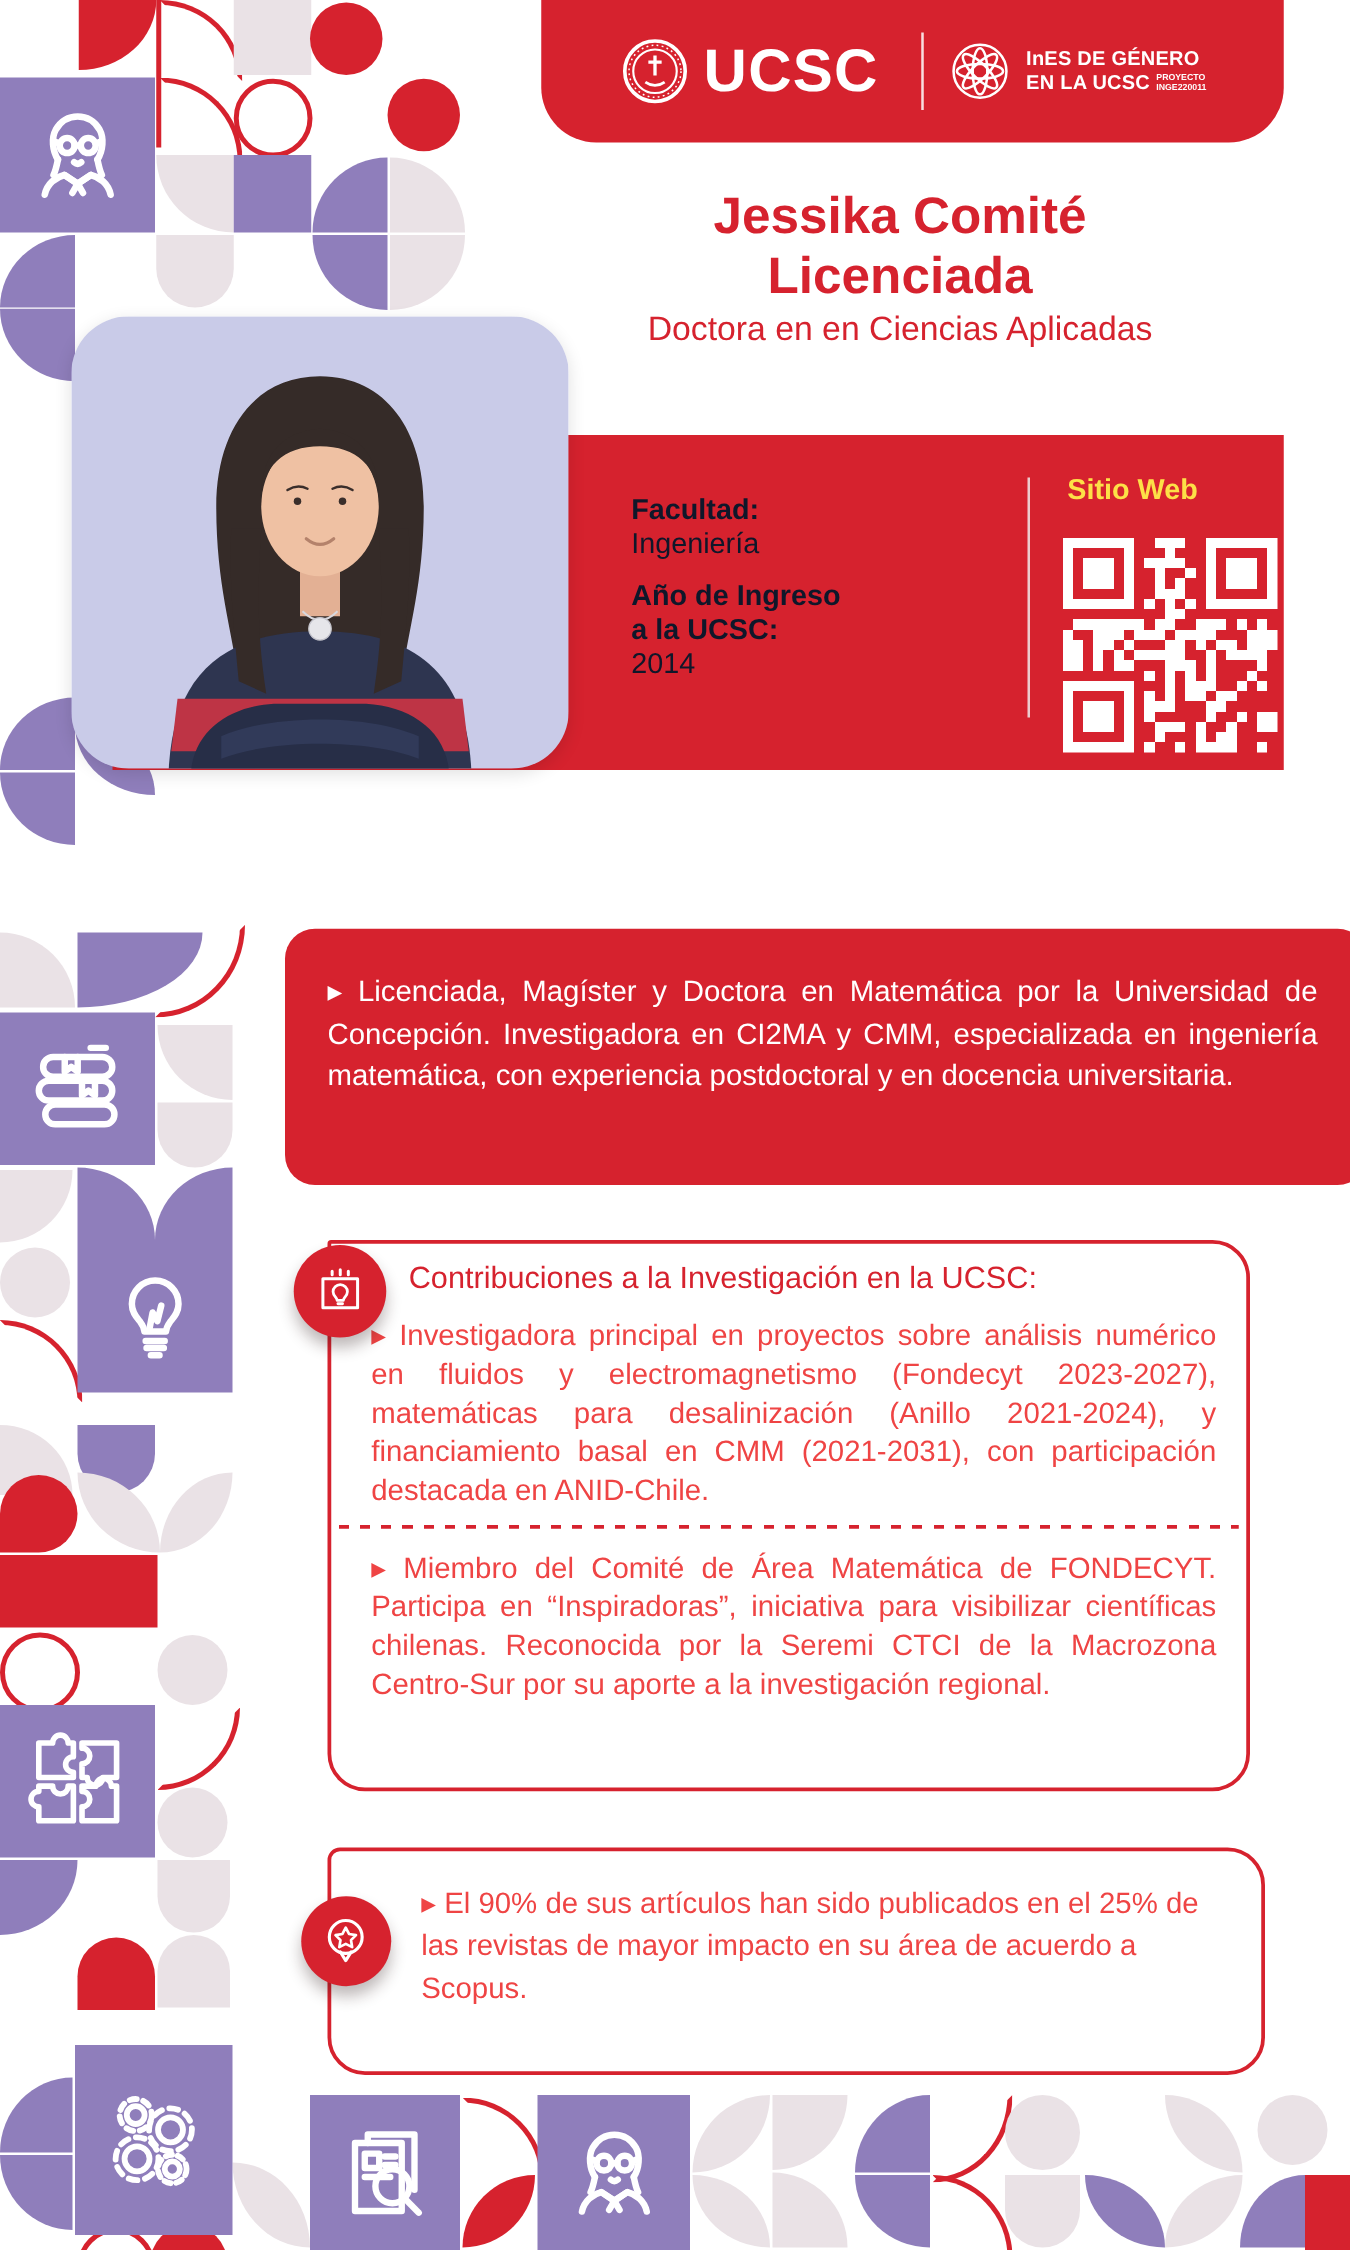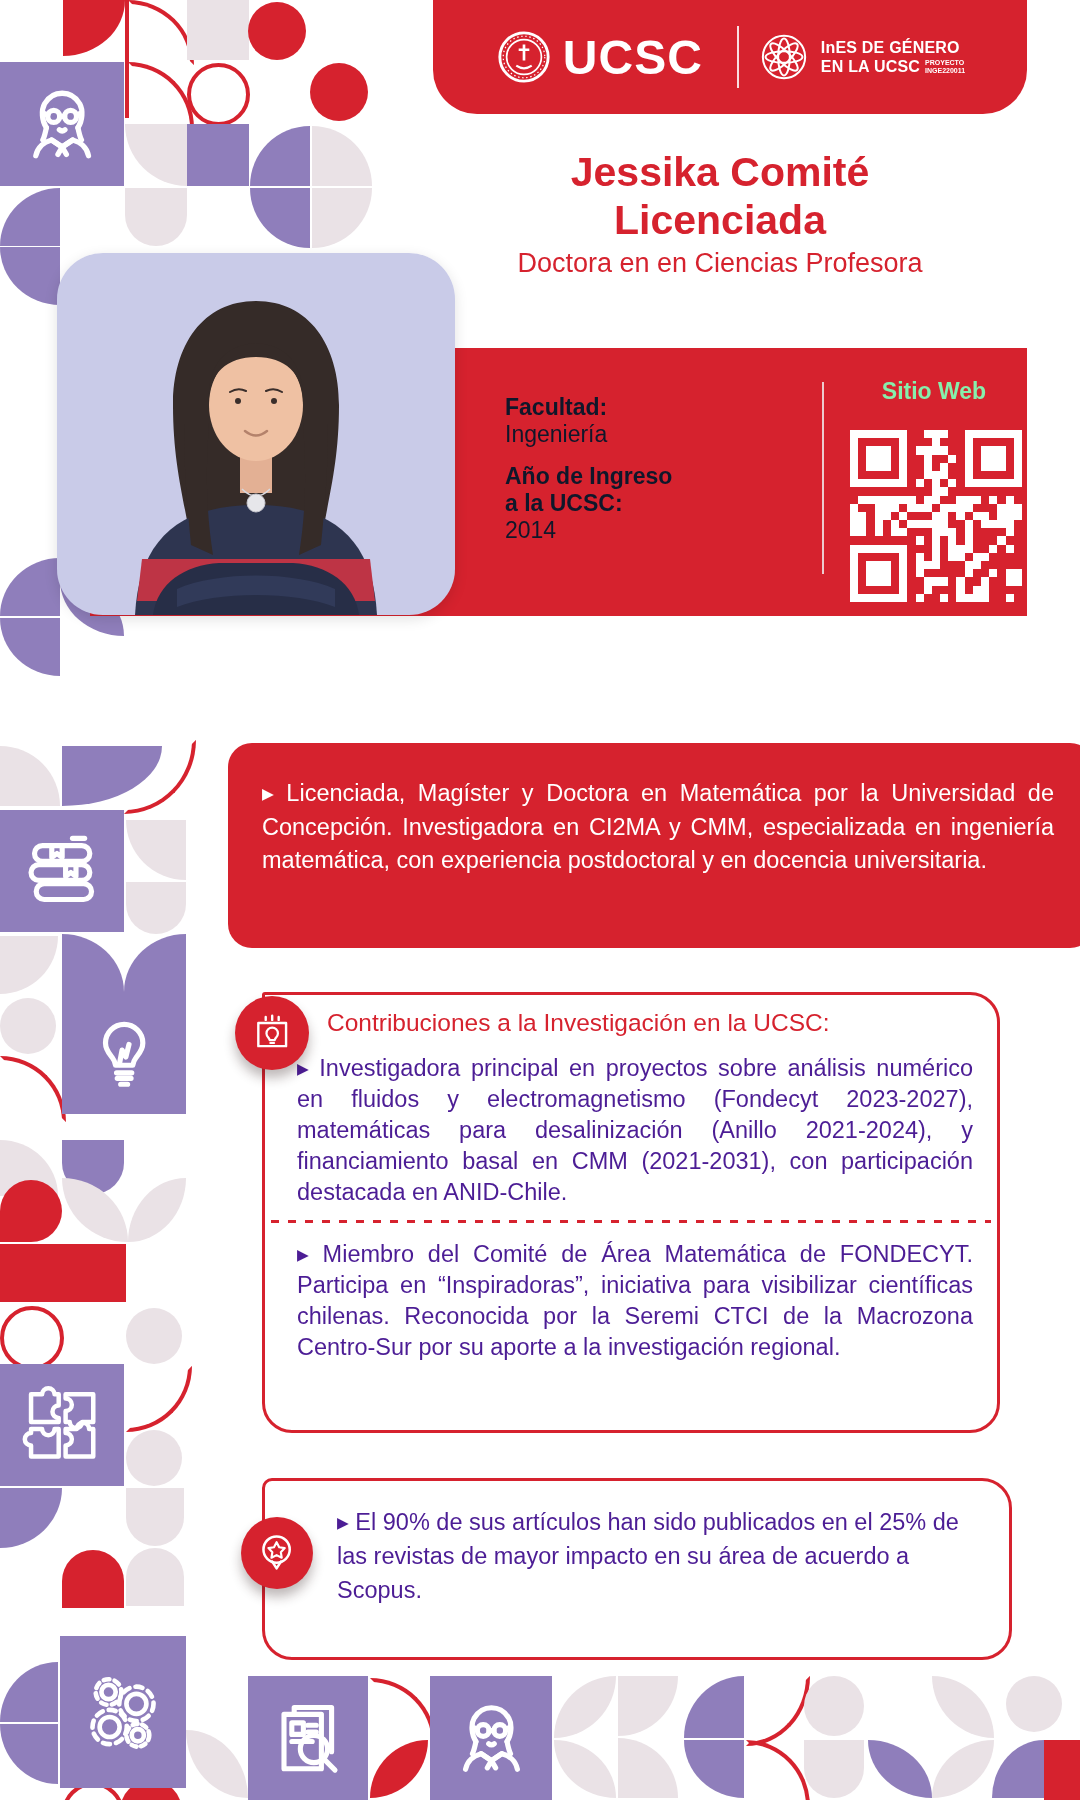--- a/index.html
+++ b/index.html
@@ -42,36 +42,36 @@
         font-size:41px;font-weight:800;line-height:48px;z-index:2}
   .degree{position:absolute;left:415px;top:248px;width:610px;text-align:center;color:#D6222E;
           font-size:27px;z-index:2}
   
   .info-band{position:absolute;left:90px;top:348px;width:937px;height:268px;background:#D6222E;z-index:2}
   .fields{position:absolute;left:415px;top:46px;width:320px;color:#0f172a}
   .field{margin-bottom:15px}
   .f-label{font-size:23px;font-weight:800;line-height:27px}
   .f-value{font-size:23px;font-weight:400;line-height:27px}
   .band-divider{position:absolute;left:732px;top:34px;width:2px;height:192px;background:#EDCBCE}
-  .web-label{position:absolute;left:758px;top:30px;width:172px;text-align:center;color:#86efac;
+  .web-label{position:absolute;left:730px;top:30px;width:172px;text-align:center;color:#fde047;
              font-size:23px;font-weight:800}
   .qr{position:absolute;left:760px;top:82px;width:172px;height:172px}
   .photo-card{position:absolute;left:57px;top:253px;width:398px;height:362px;border-radius:46px;
               overflow:hidden;z-index:3;box-shadow:0 4px 14px rgba(0,0,0,.12)}
   .photo-card svg{display:block;width:100%;height:100%}
   
   .bio-box{position:absolute;left:228px;top:743px;width:866px;height:205px;background:#D6222E;
            border-radius:24px;z-index:2}
   .bio-text{margin:0;padding:34px 40px 0 34px;color:#fff;font-size:23.5px;line-height:33.5px;
             text-align:justify}
   
   .contrib-box{position:absolute;left:262px;top:992px;width:738px;height:441px;
                border:3px solid #D6222E;border-radius:3px 30px 30px 30px;box-sizing:border-box;z-index:2}
   .contrib-title{margin:14px 24px 0 62px;color:#D6222E;font-size:24.5px;font-weight:400}
-  .body-text{margin:16px 24px 0 32px;color:#4c1d95;font-size:23.5px;line-height:31px;
+  .body-text{margin:16px 24px 0 32px;color:#ef4444;font-size:23.5px;line-height:31px;
              text-align:justify}
   .dashed{height:3px;margin:12px 6px 0 6px;
           background:repeating-linear-gradient(90deg,#D6222E 0 8px,transparent 8px 17px)}
   .scopus-box{position:absolute;left:262px;top:1478px;width:750px;height:182px;
               border:3px solid #D6222E;border-radius:10px 30px 30px 30px;box-sizing:border-box;z-index:2}
   .scopus-box .body-text{margin:24px 30px 0 72px;text-align:left;line-height:34px}
   .badge{position:absolute;border-radius:50%;background:#D6222E;display:flex;align-items:center;
          justify-content:center;z-index:4;box-shadow:0 8px 12px rgba(40,20,20,.3)}
   .badge svg{width:60%;height:60%;stroke:#fff;fill:none;stroke-width:1.5;
              stroke-linecap:round;stroke-linejoin:round}
@@ -255,21 +255,21 @@
           <span>INGE220011</span>
         </span>
       </div>
     </div>
   </div>
 
   <div class="name">
     <div>Jessika Comité</div>
     <div>Licenciada</div>
   </div>
-  <div class="degree">Doctora en en Ciencias Profesora</div>
+  <div class="degree">Doctora en en Ciencias Aplicadas</div>
 
   <div class="info-band">
     <div class="fields">
       <div class="field">
         <div class="f-label">Facultad:</div>
         <div class="f-value">Ingeniería</div>
       </div>
       <div class="field">
         <div class="f-label">Año de Ingreso</div>
         <div class="f-label">a la UCSC:</div>

